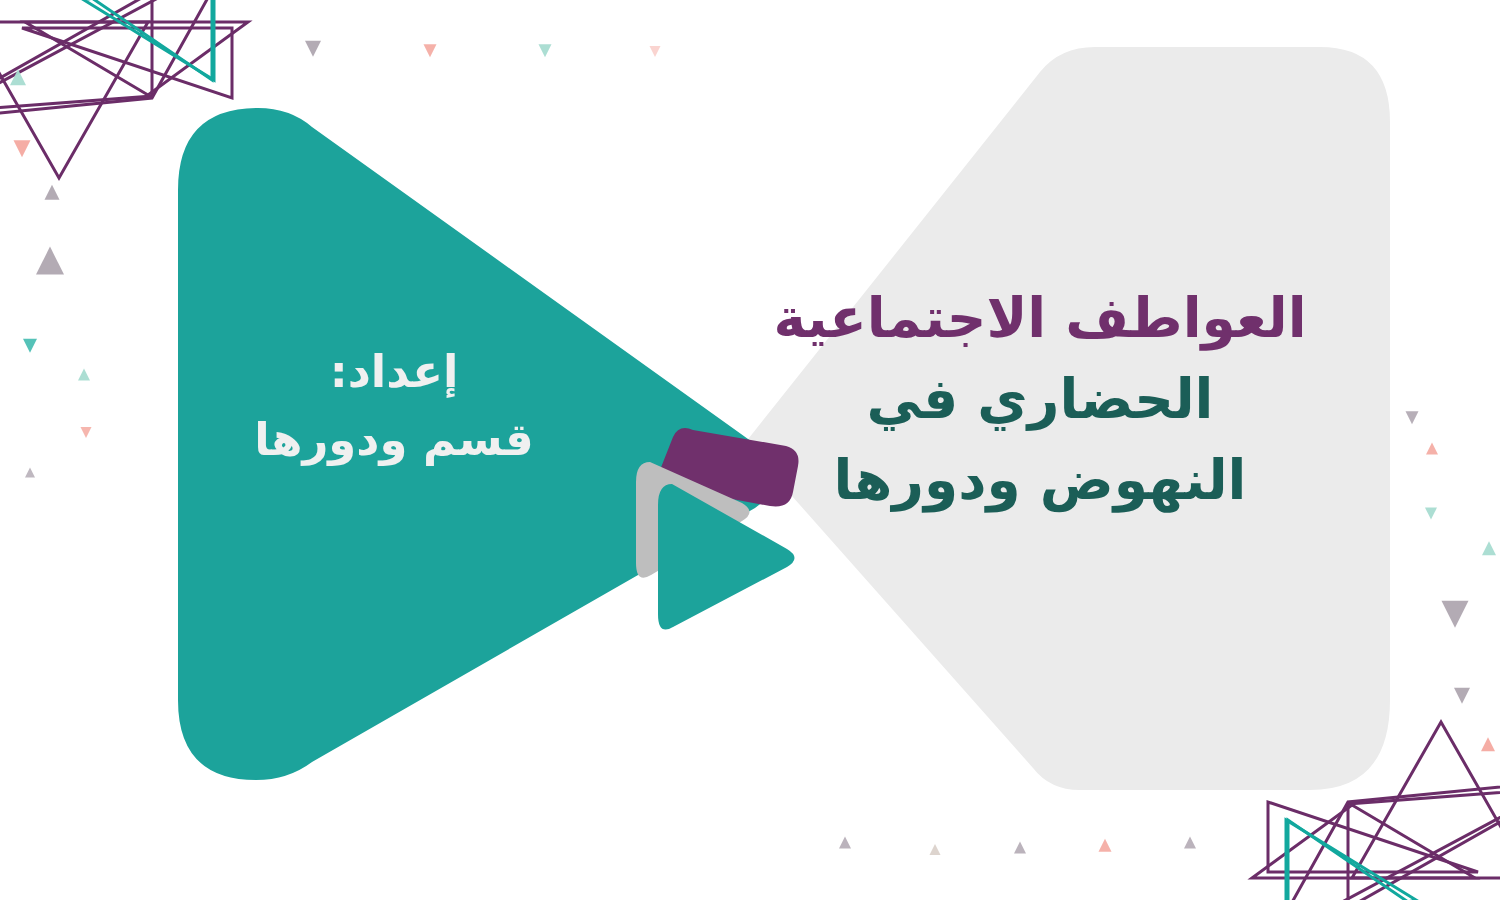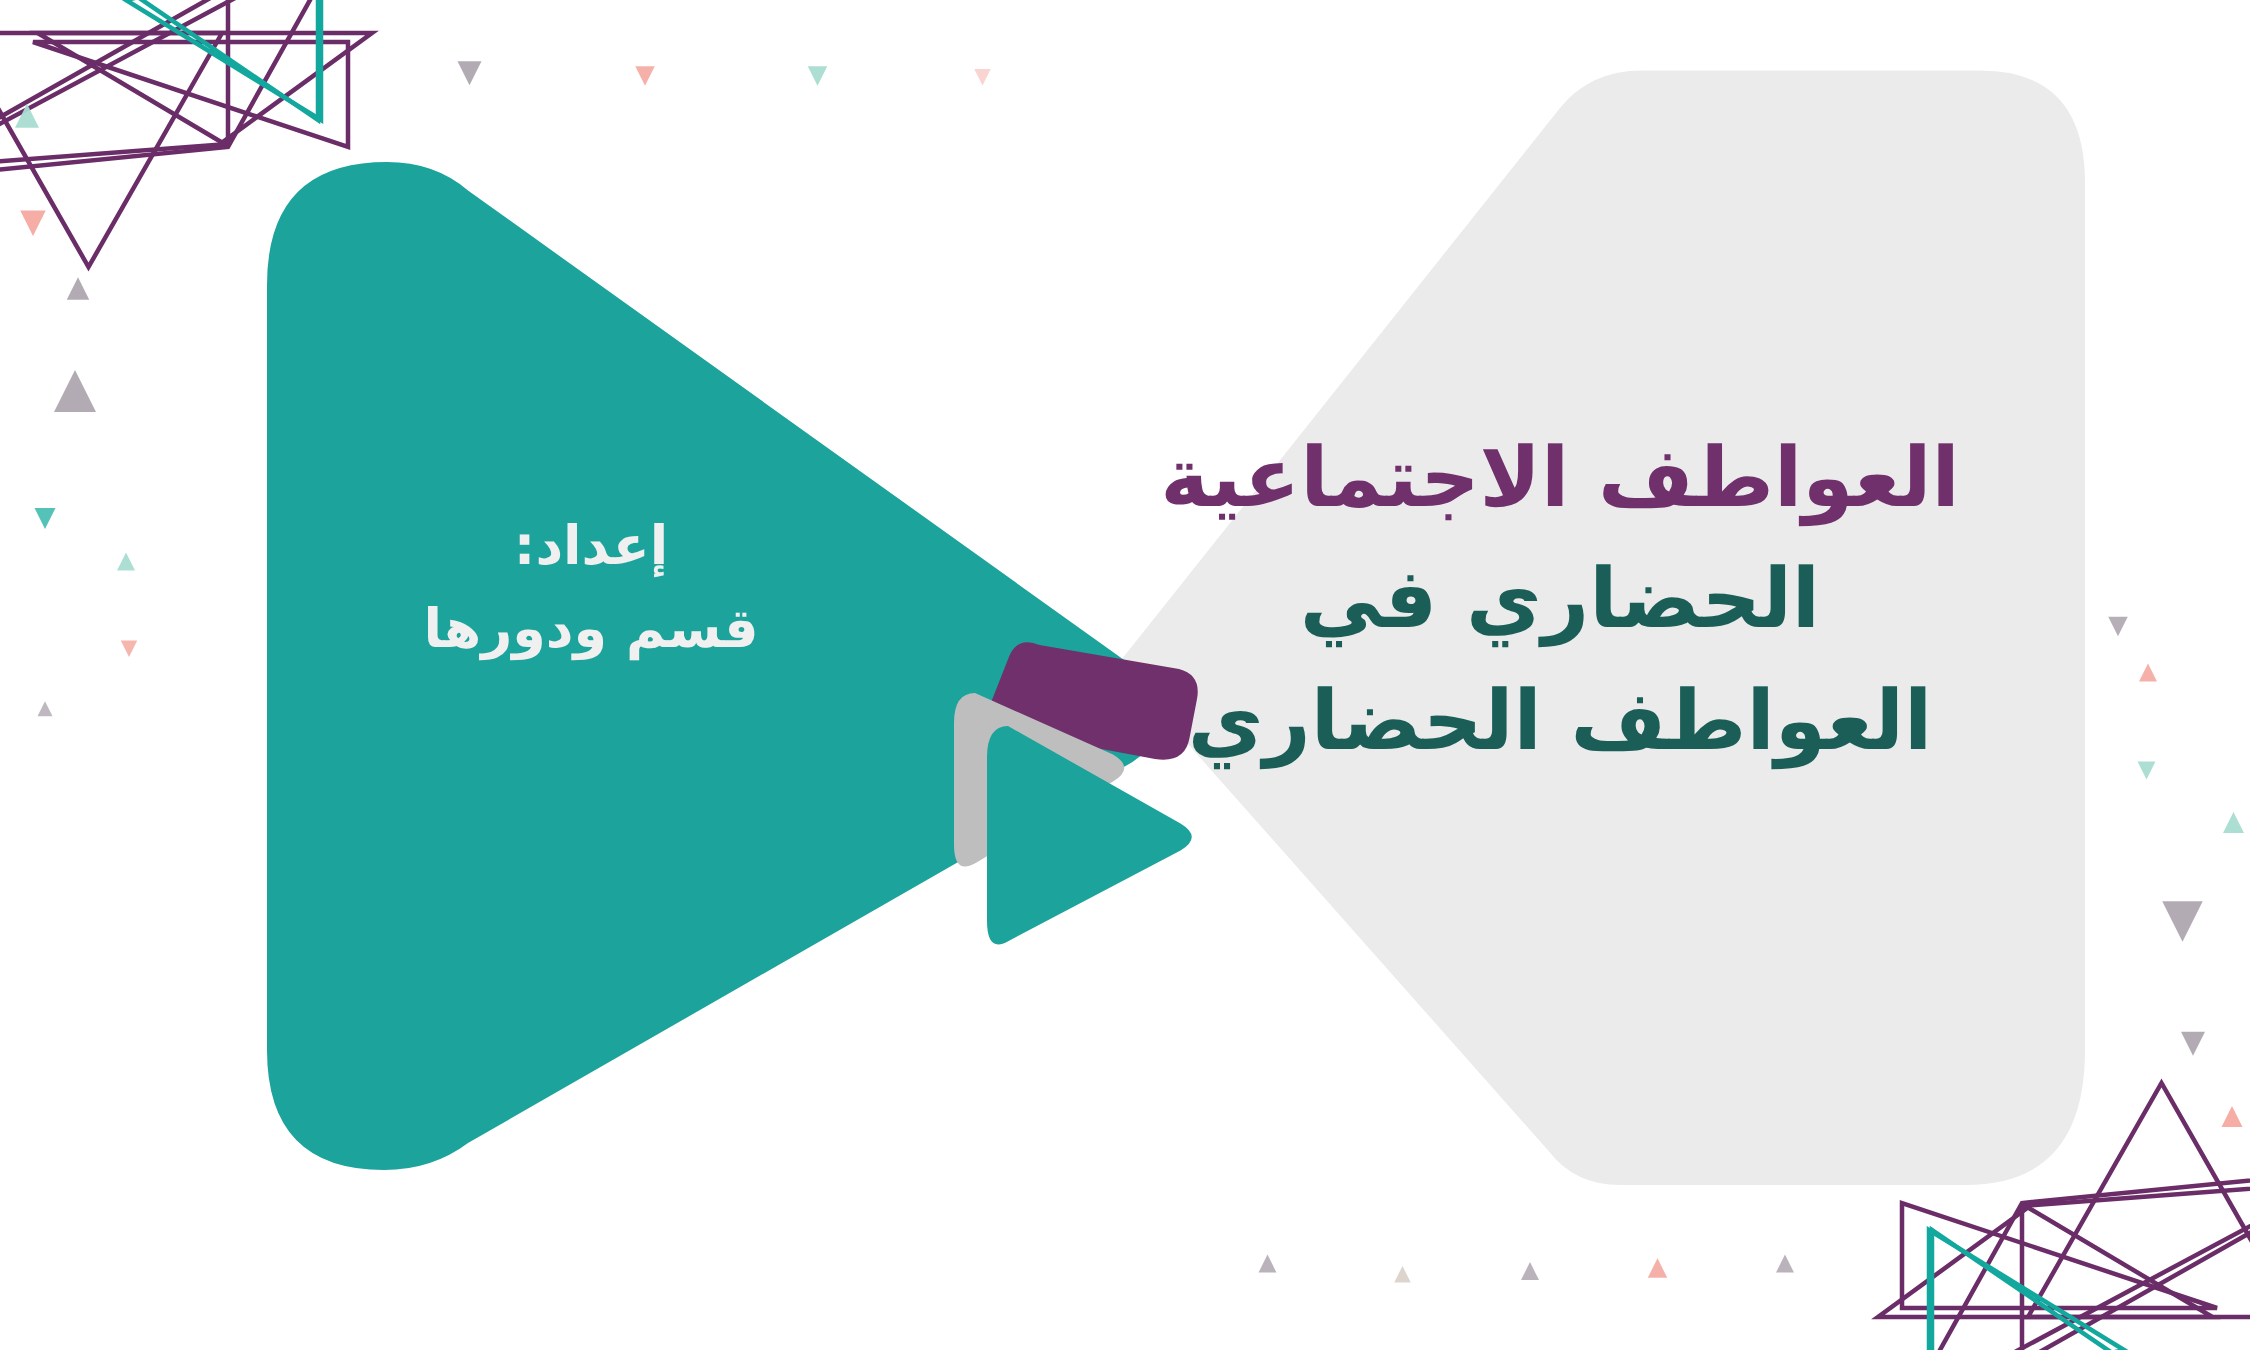--- a/index.html
+++ b/index.html
@@ -54,21 +54,21 @@
     position: absolute;
     left: 199px;
     top: 338px;
     width: 390px;
     text-align: center;
     direction: rtl;
   }
   .byline-line {
     display: block;
     color: #F0F0F0;
-    font-size: 36px;
+    font-size: 45px;
     font-weight: bold;
     line-height: 1.52;
     white-space: nowrap;
   }
 </style>
 </head>
 <body>
 
 <div id="stage">
 
@@ -138,21 +138,21 @@
              L 787 567
              Q 802 558 787 549
              Z" fill="#1CA39B"></path>
   </svg>
 
   <div class="layer" id="text-layer">
 
     <div class="title-block">
       <span class="title-line c-purple">العواطف الاجتماعية</span>
       <span class="title-line c-darkteal">الحضاري في</span>
-      <span class="title-line c-darkteal">العواطف الحضاري</span>
+      <span class="title-line c-darkteal">النهوض ودورها</span>
     </div>
 
     <div class="byline-block">
       <span class="byline-line">إعداد:</span>
       <span class="byline-line">قسم ودورها</span>
     </div>
 
   </div>
 
   <svg class="layer" id="deco-front" viewBox="0 0 1500 900" xmlns="http://www.w3.org/2000/svg">

